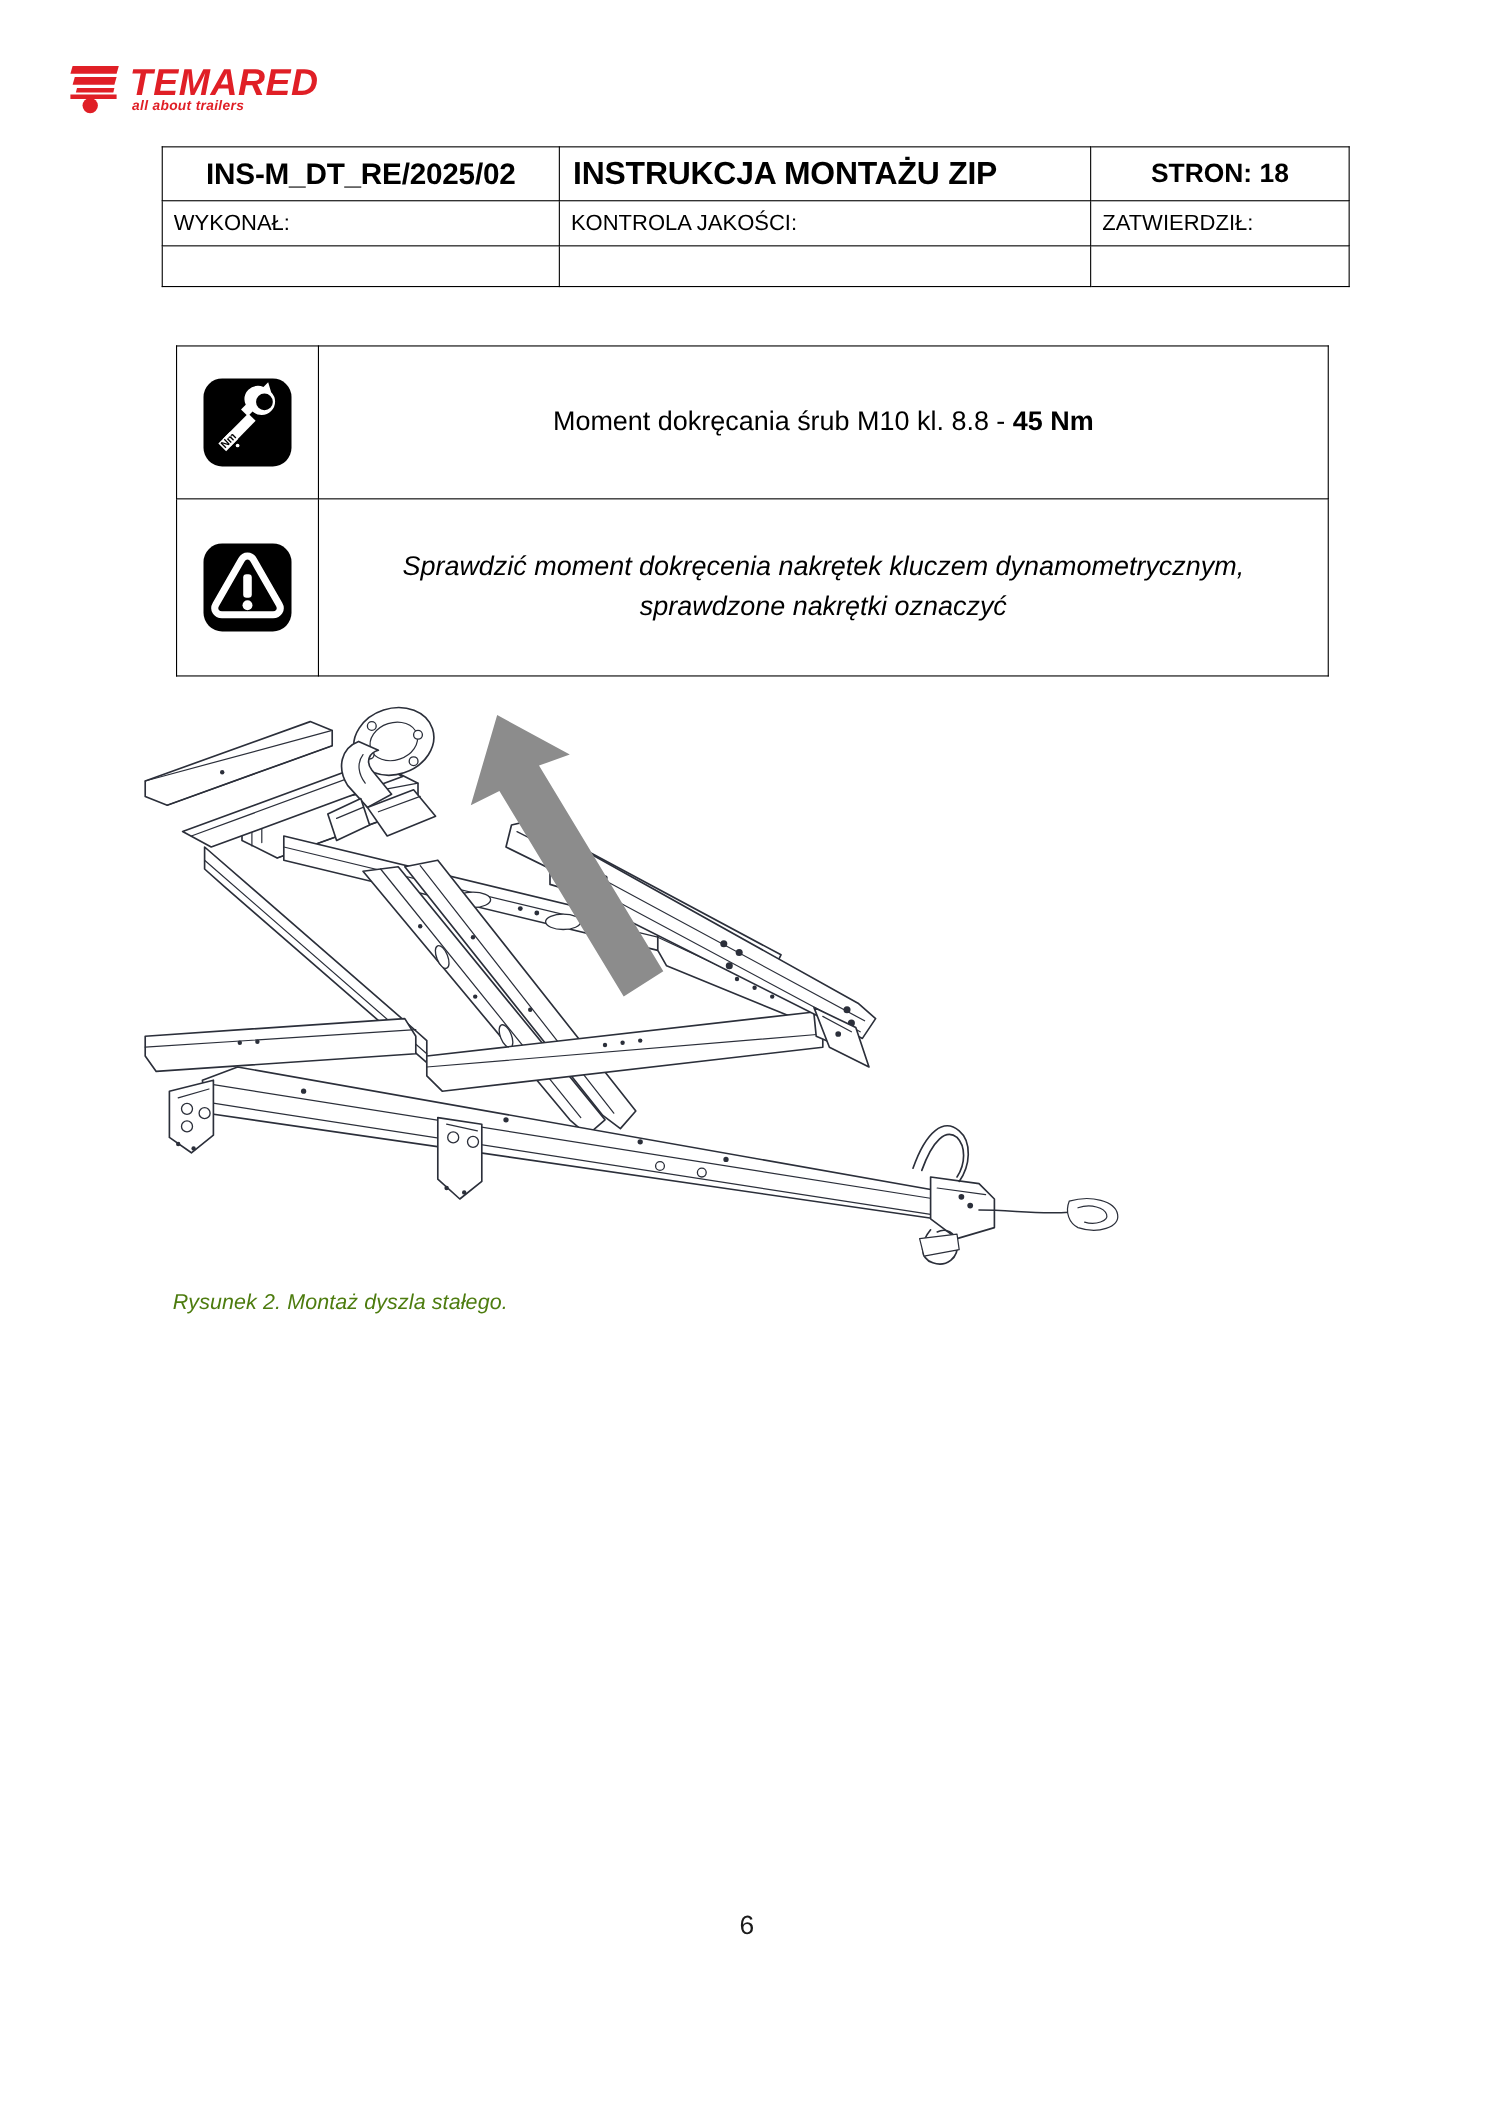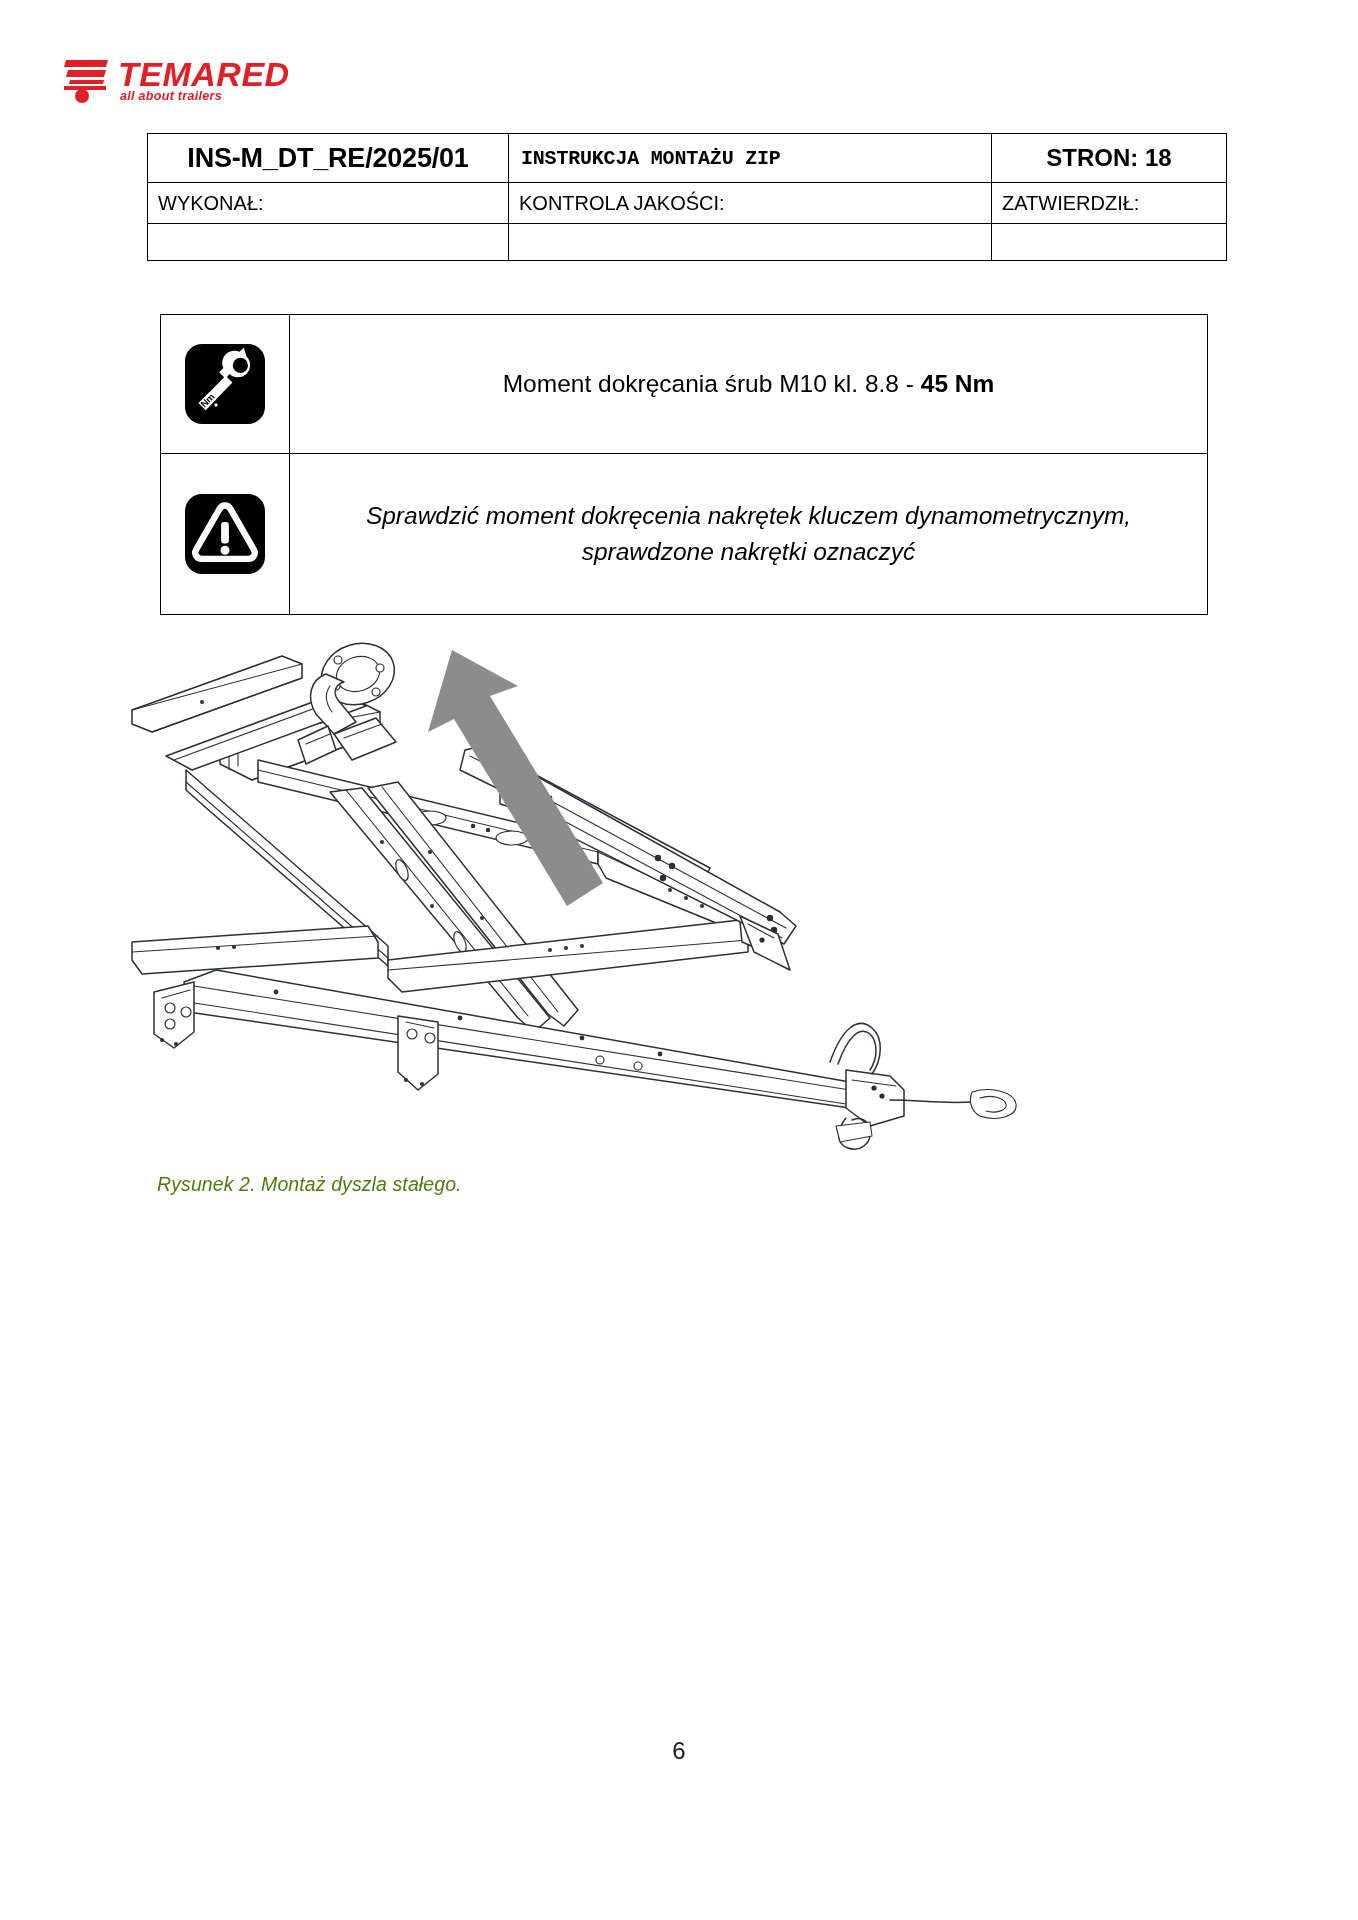--- a/index.html
+++ b/index.html
@@ -52,26 +52,25 @@
     width: 360px;
     text-align: center;
     font-size: 27px;
     font-weight: bold;
     height: 48px;
     letter-spacing: -0.2px;
   }
   .hdr-title {
     width: 470px;
     text-align: left;
-    font-size: 20px;
+    font-size: 29px;
     font-weight: bold;
     padding-left: 12px !important;
     height: 48px;
     letter-spacing: -0.2px;
-    font-family: Liberation Mono, monospace;
   }
   .hdr-pages {
     width: 234px;
     text-align: center;
     font-size: 24px;
     font-weight: bold;
     height: 48px;
   }
   .hdr-label {
     font-size: 20px;
@@ -162,21 +161,21 @@
         <circle cx="20" cy="44" r="7"></circle>
       </g>
       <text x="56" y="34" font-family="'Liberation Sans',sans-serif" font-size="34" font-weight="bold" font-style="italic" fill="#e01f26" letter-spacing="0.5">TEMARED</text>
       <text x="58" y="48" font-family="'Liberation Sans',sans-serif" font-size="12.5" font-weight="bold" font-style="italic" fill="#e01f26" letter-spacing="0.3">all about trailers</text>
     </svg>
   </div>
 
   <table class="header-table">
     <tbody>
       <tr>
-        <td class="hdr-doc-id">INS-M_DT_RE/2025/01</td>
+        <td class="hdr-doc-id">INS-M_DT_RE/2025/02</td>
         <td class="hdr-title">INSTRUKCJA MONTAŻU ZIP</td>
         <td class="hdr-pages">STRON: 18</td>
       </tr>
       <tr>
         <td class="hdr-label">WYKONAŁ:</td>
         <td class="hdr-label">KONTROLA JAKOŚCI:</td>
         <td class="hdr-label">ZATWIERDZIŁ:</td>
       </tr>
       <tr>
         <td class="hdr-blank"></td>

